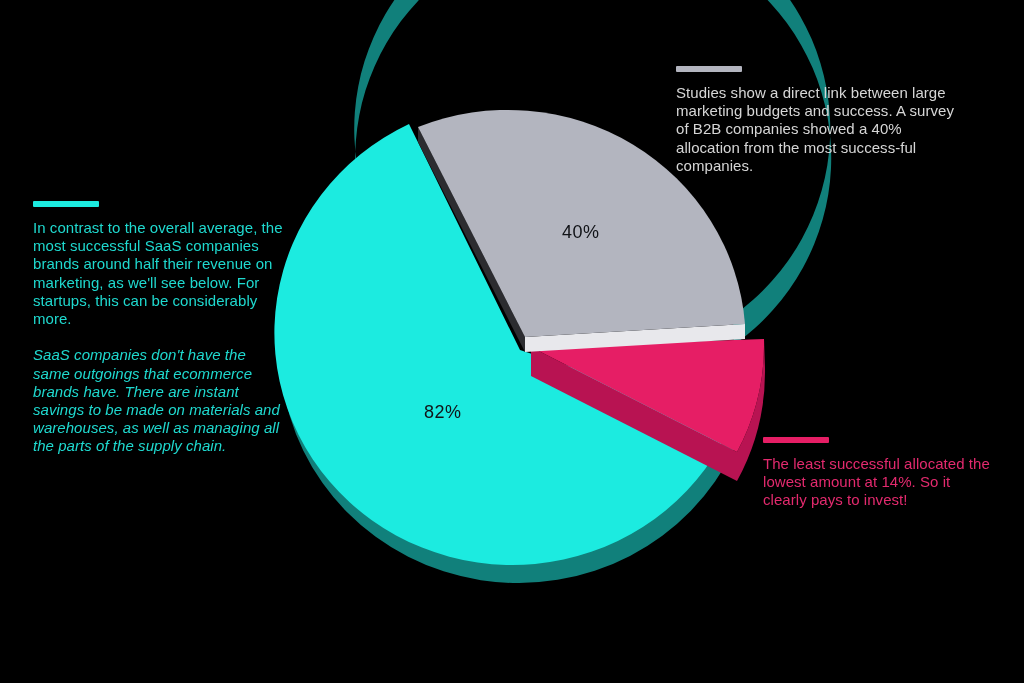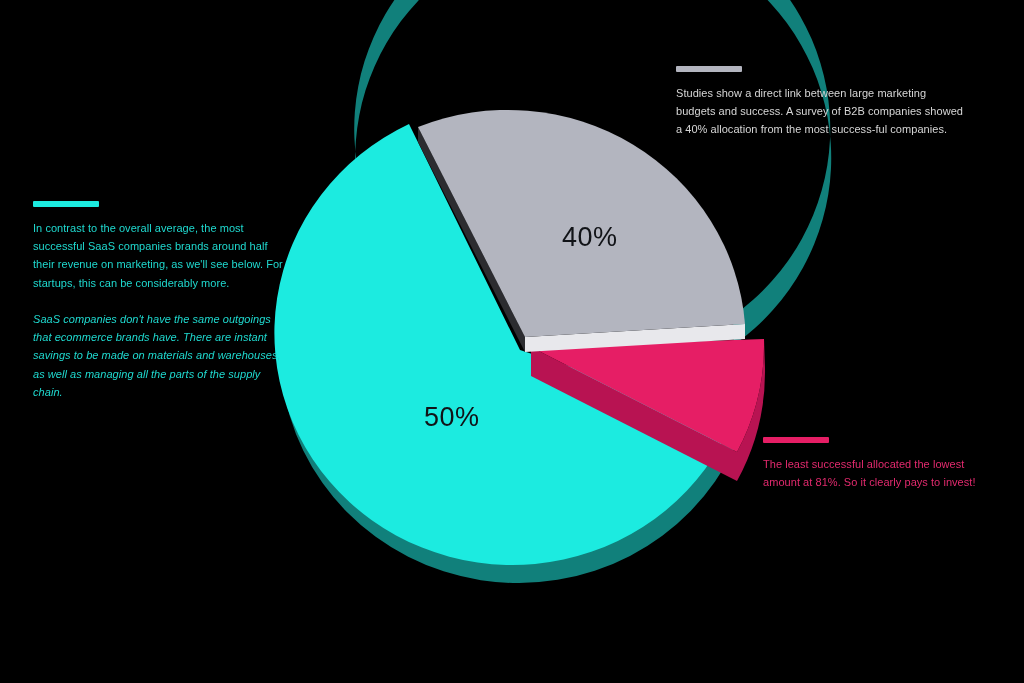--- a/index.html
+++ b/index.html
@@ -25,40 +25,40 @@
     width: 1024px;
     height: 683px;
     pointer-events: none;
   }
   #chart-stage svg { display: block; }
 
   
   .slice-label {
     position: absolute;
     color: #111317;
-    font-size: 27px;
+    font-size: 18px;
     font-weight: 400;
     letter-spacing: 0.5px;
     white-space: nowrap;
   }
   #label-cyan  { left: 424px; top: 402px; }
   #label-gray  { left: 562px; top: 222px; }
 
   
   .annotation {
     position: absolute;
   }
   .swatch {
     width: 66px;
     height: 6px;
     border-radius: 1px;
     margin-bottom: 12px;
   }
   .annotation p {
-    font-size: 11px;
+    font-size: 15px;
     line-height: 18.2px;
     letter-spacing: 0.05px;
   }
   .annotation p + p { margin-top: 18.2px; font-style: italic; }
 
   #annotation-gray   { left: 676px; top: 66px;  width: 292px; }
   #annotation-gray .swatch { background: #b3b5bf; }
   #annotation-gray p { color: #d6d6d6; }
 
   #annotation-cyan   { left: 33px;  top: 201px; width: 250px; }
@@ -115,31 +115,31 @@
              L 525 352
              L 745 339
              L 745 324 Z" fill="#e8e8ec"></path>
 
     <path d="M 525 337
              L 418 127
              A 238 232 0 0 1 745 324 Z" fill="#b3b5bf"></path>
   </svg>
 </div>
 
-<div class="slice-label" id="label-cyan">50%</div>
+<div class="slice-label" id="label-cyan">82%</div>
 
 <div class="slice-label" id="label-gray">40%</div>
 
 <div class="annotation" id="annotation-gray">
   <div class="swatch"></div>
   <p>Studies show a direct link between large marketing budgets and success. A survey of B2B companies showed a 40% allocation from the most success-ful companies.</p>
 </div>
 
 <div class="annotation" id="annotation-cyan">
   <div class="swatch"></div>
   <p>In contrast to the overall average, the most successful SaaS companies brands around half their revenue on marketing, as we'll see below. For startups, this can be considerably more.</p>
   <p>SaaS companies don't have the same outgoings that ecommerce brands have. There are instant savings to be made on materials and warehouses, as well as managing all the parts of the supply chain.</p>
 </div>
 
 <div class="annotation" id="annotation-pink">
   <div class="swatch"></div>
-  <p>The least successful allocated the lowest amount at 81%. So it clearly pays to invest!</p>
+  <p>The least successful allocated the lowest amount at 14%. So it clearly pays to invest!</p>
 </div>
 
 </body></html>

